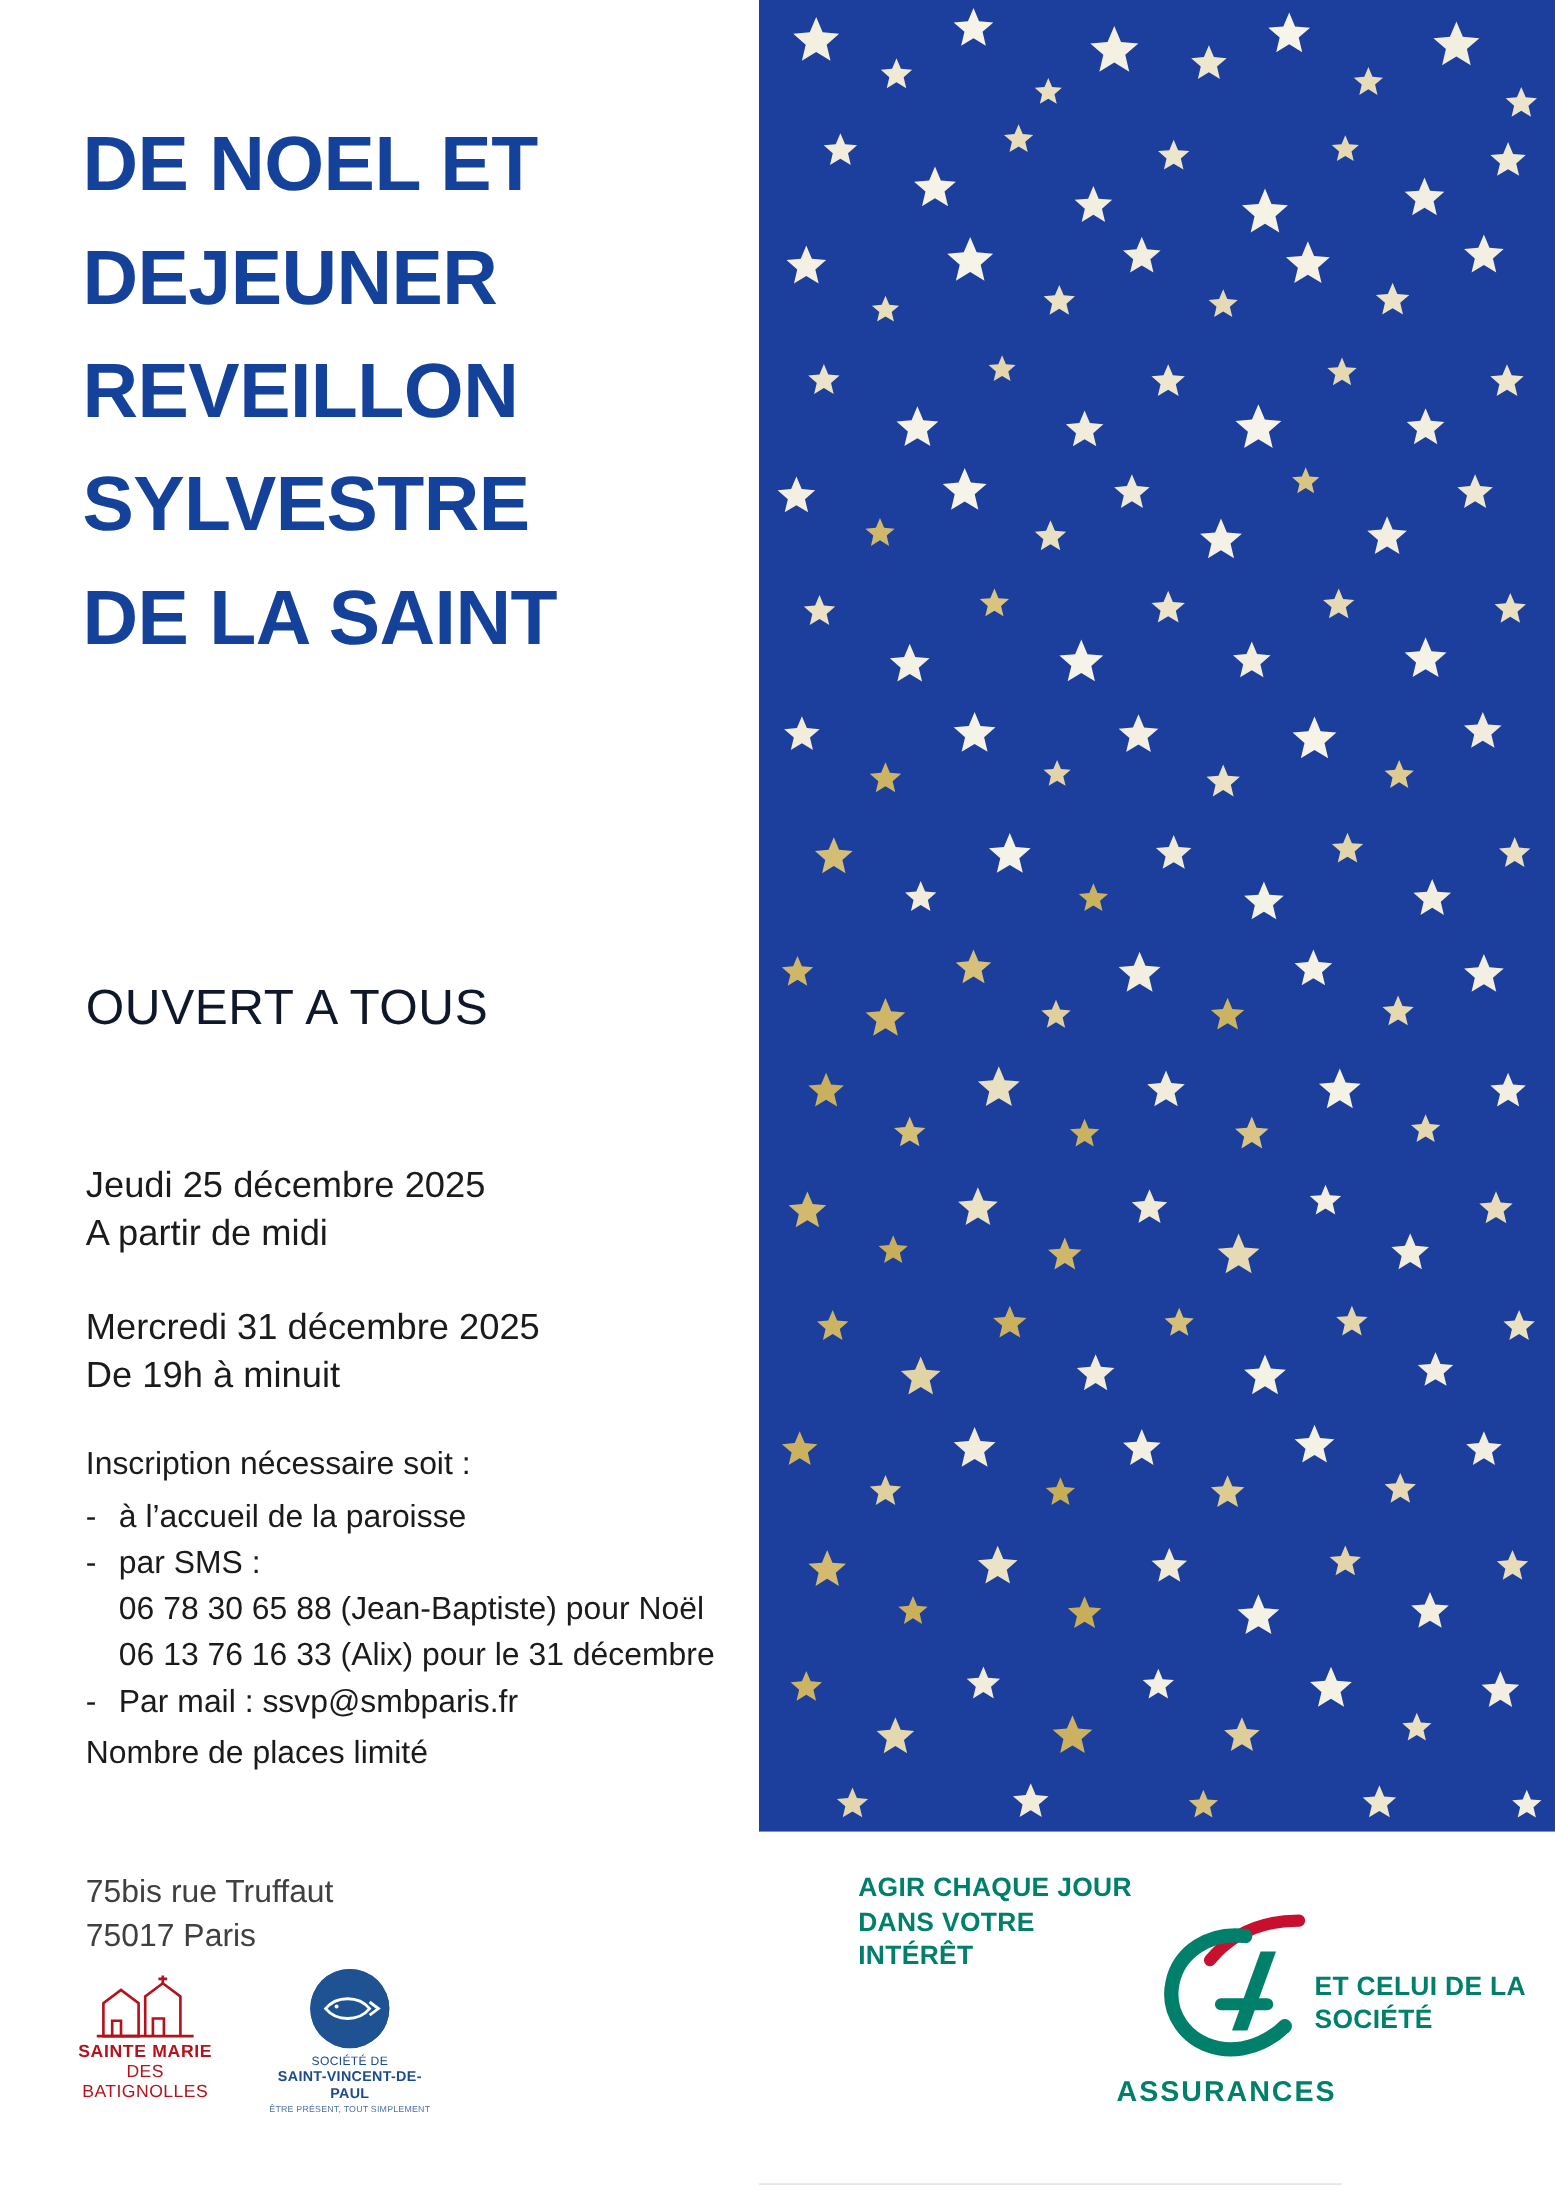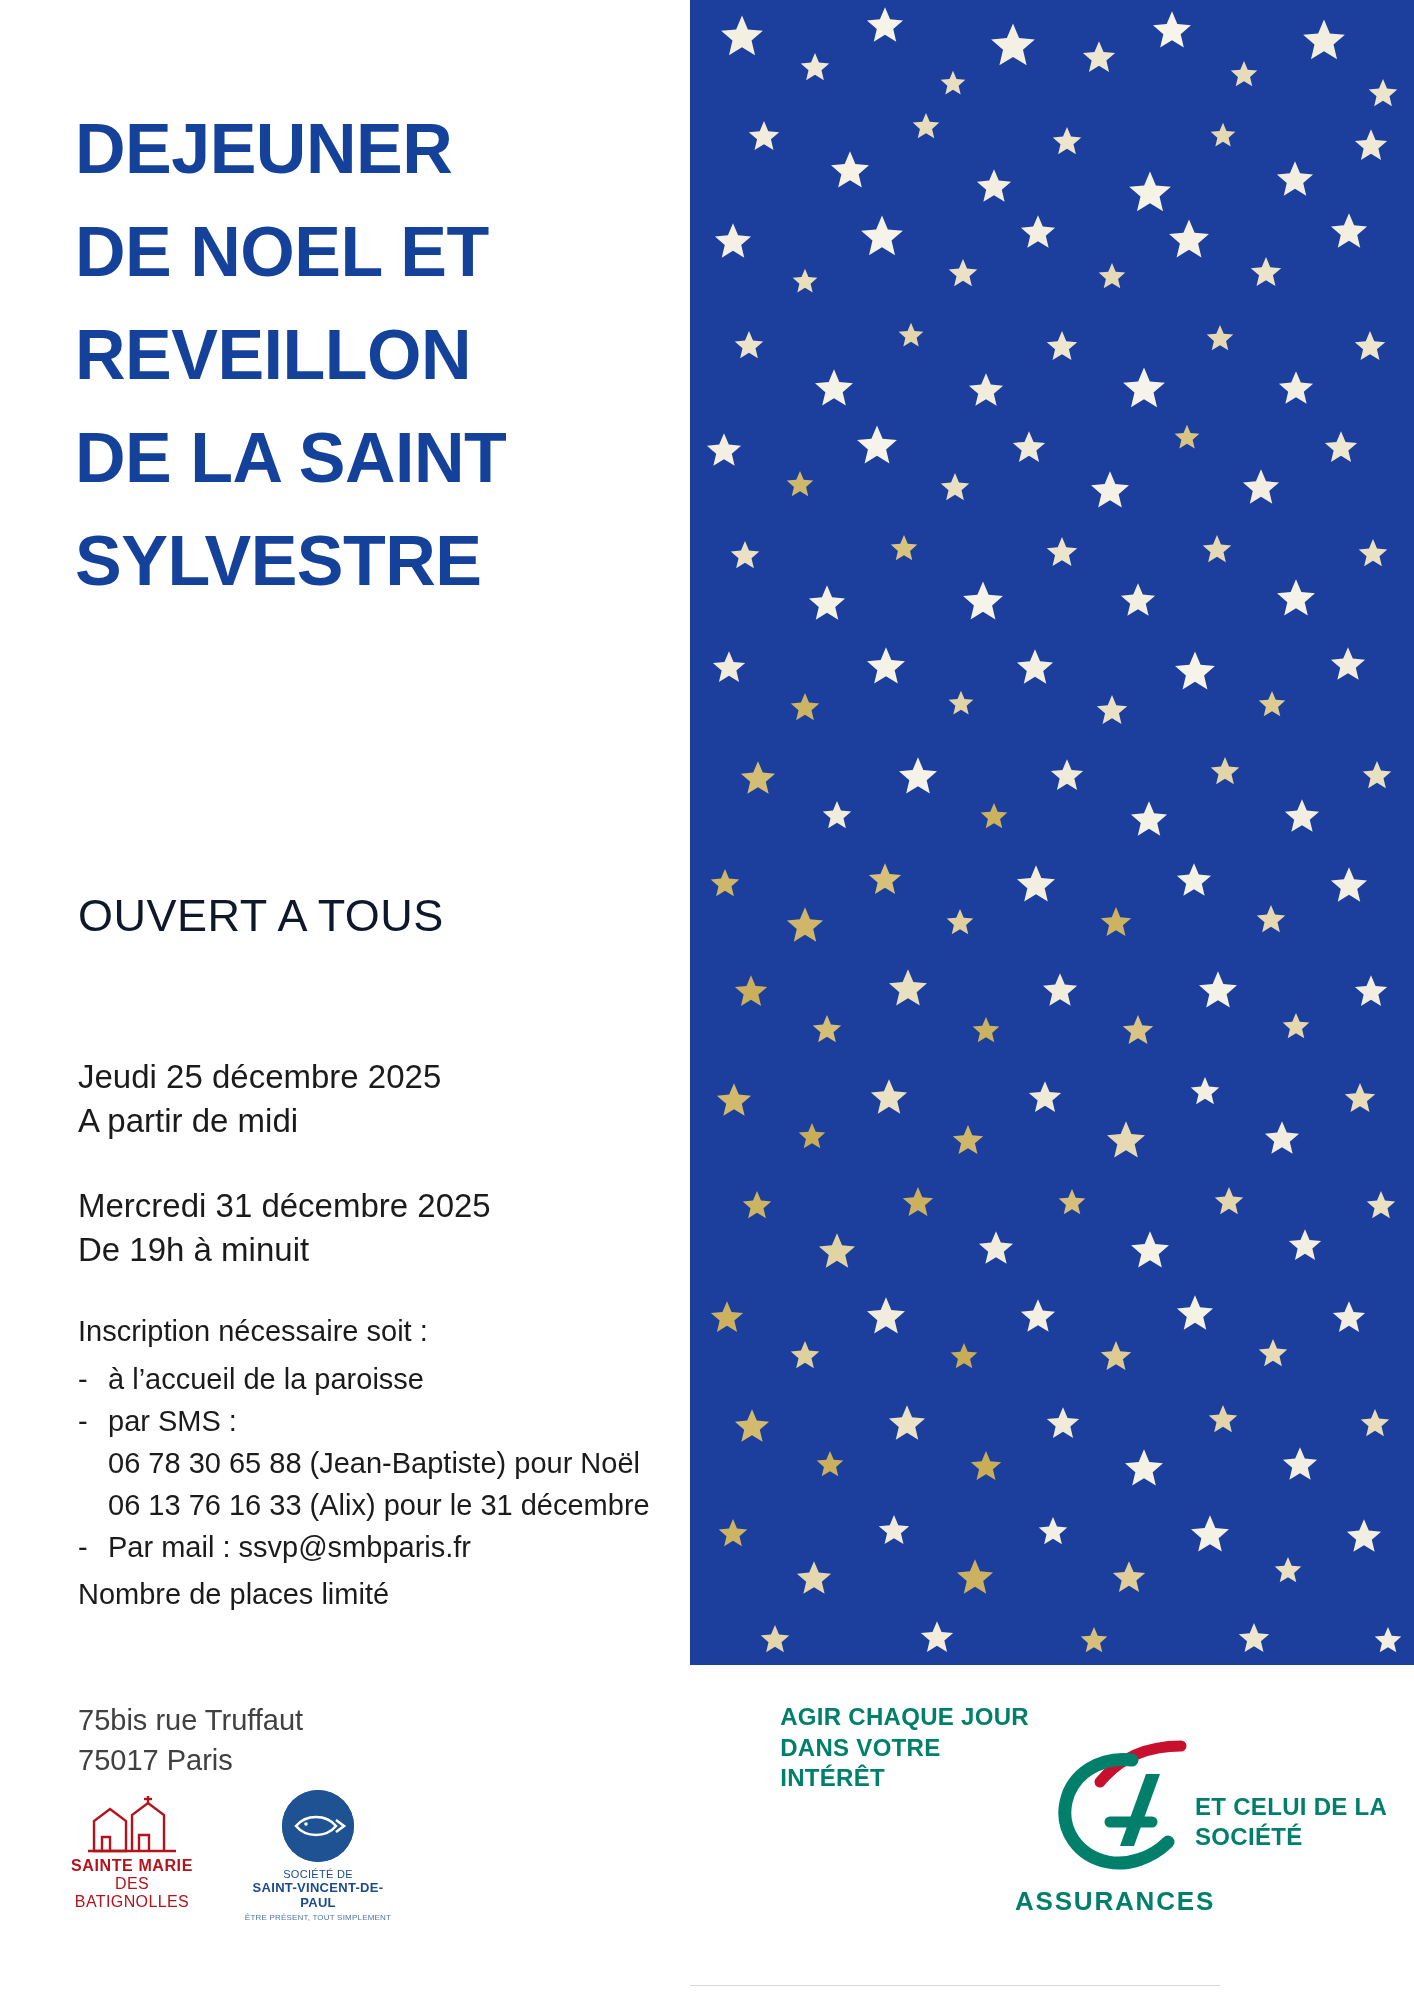--- a/index.html
+++ b/index.html
@@ -224,25 +224,25 @@
   }
 </style>
 </head>
 <body>
 
 <div class="poster">
 
   <div class="left-col">
 
     <div class="headline">
+      <span class="ln">DE NOEL ET</span>
       <span class="ln">DEJEUNER</span>
-      <span class="ln">DE NOEL ET</span>
       <span class="ln">REVEILLON</span>
+      <span class="ln">SYLVESTRE</span>
       <span class="ln">DE LA SAINT</span>
-      <span class="ln">SYLVESTRE</span>
     </div>
 
     <div class="subhead">OUVERT A TOUS</div>
 
     <div class="dates">
       <div class="date-group">
         <div class="date-line">Jeudi 25 décembre 2025</div>
         <div class="date-line">A partir de midi</div>
       </div>
       <div class="date-group">

